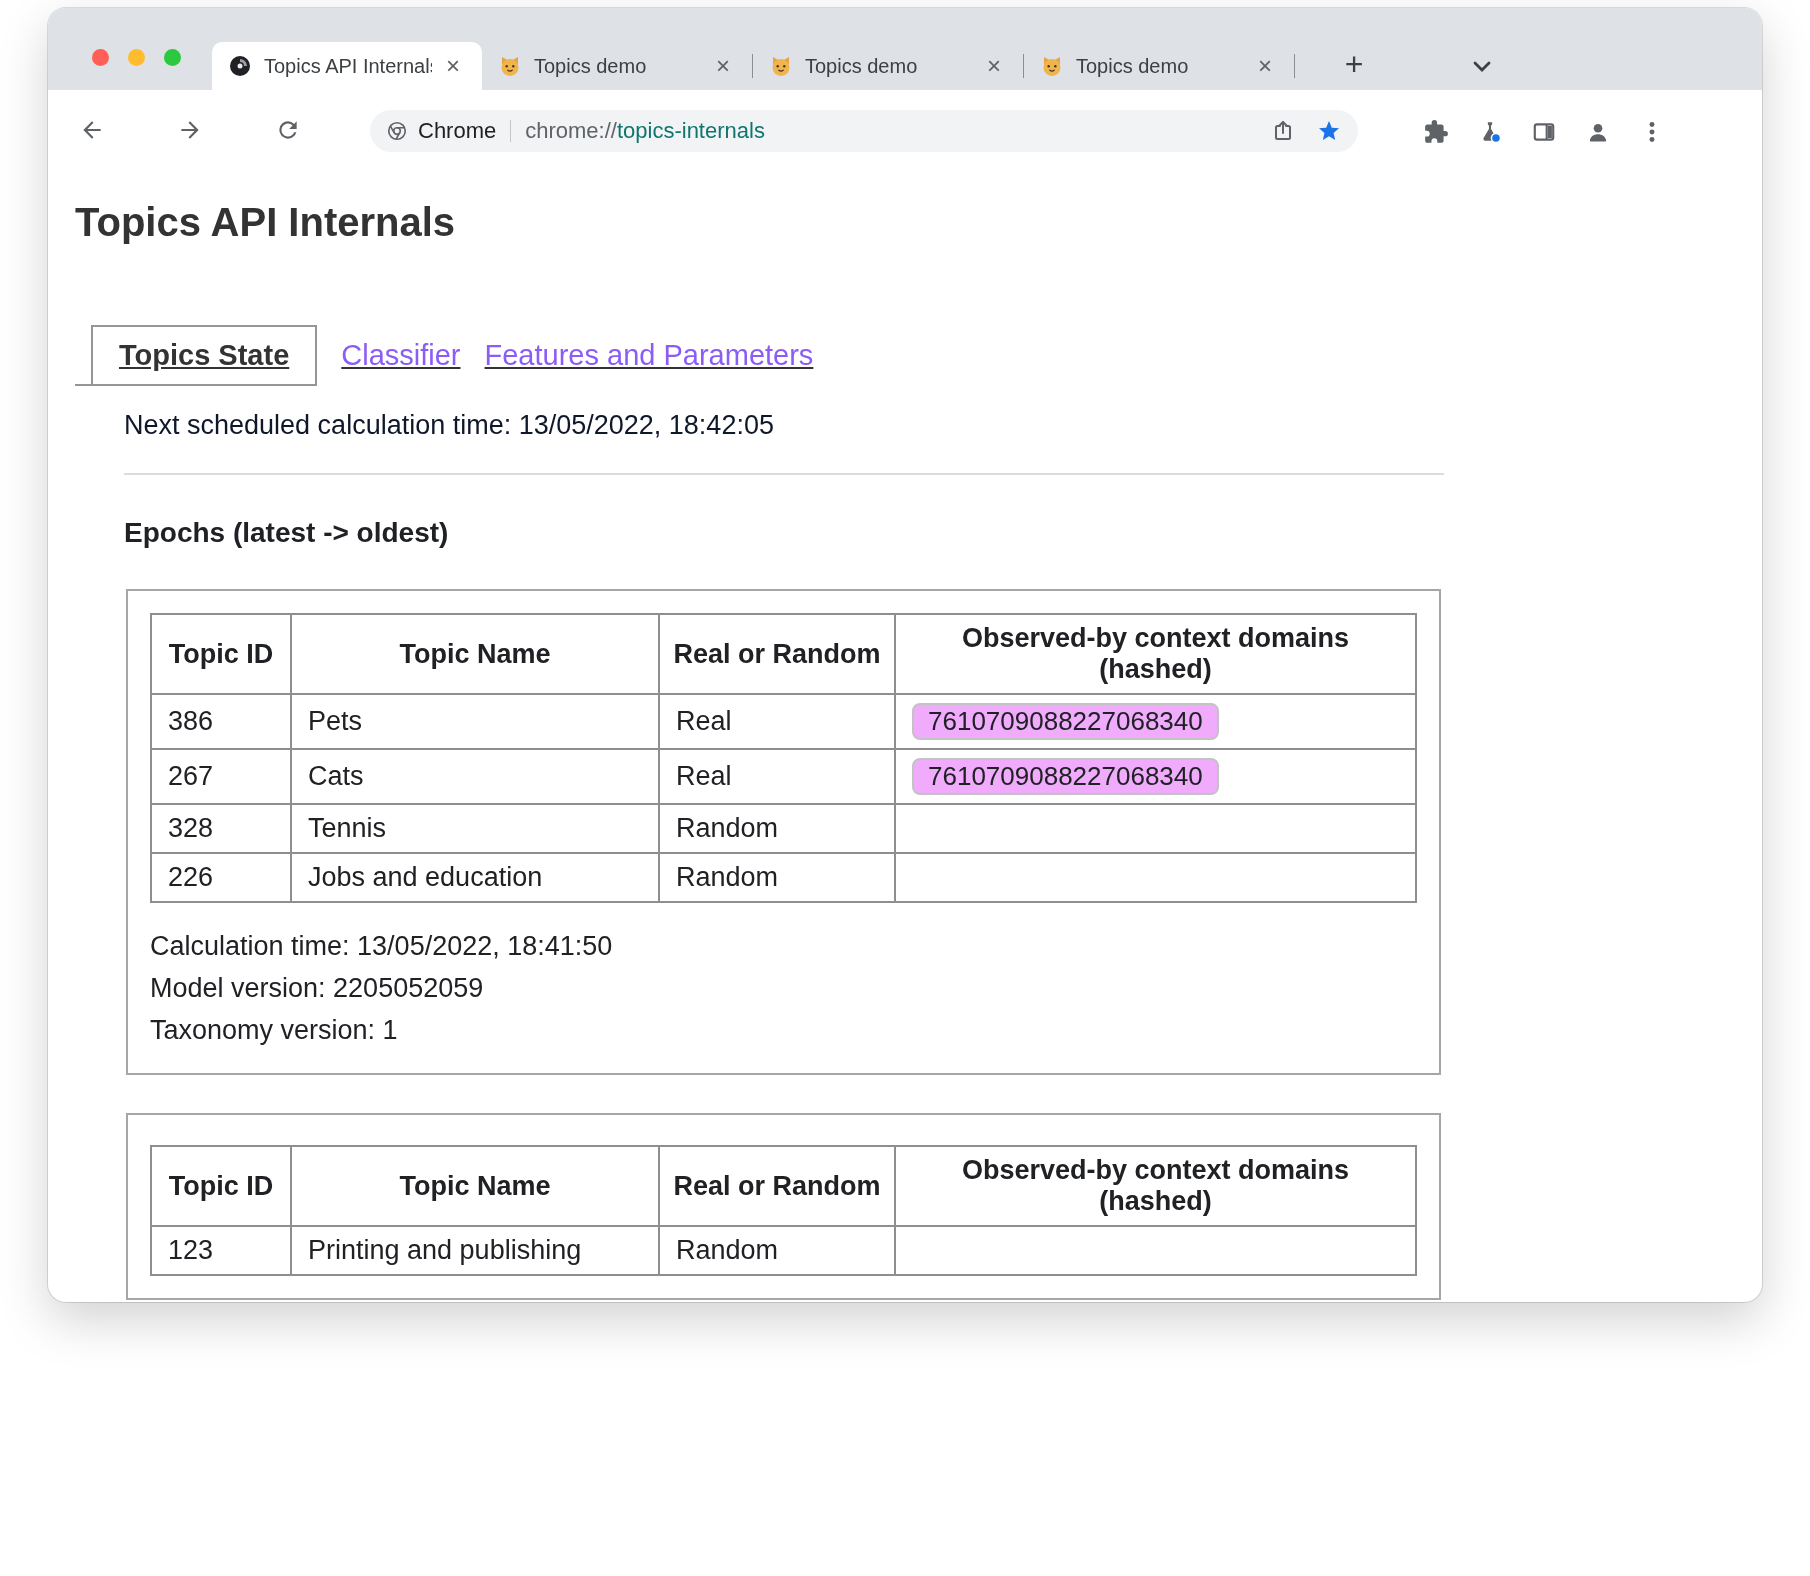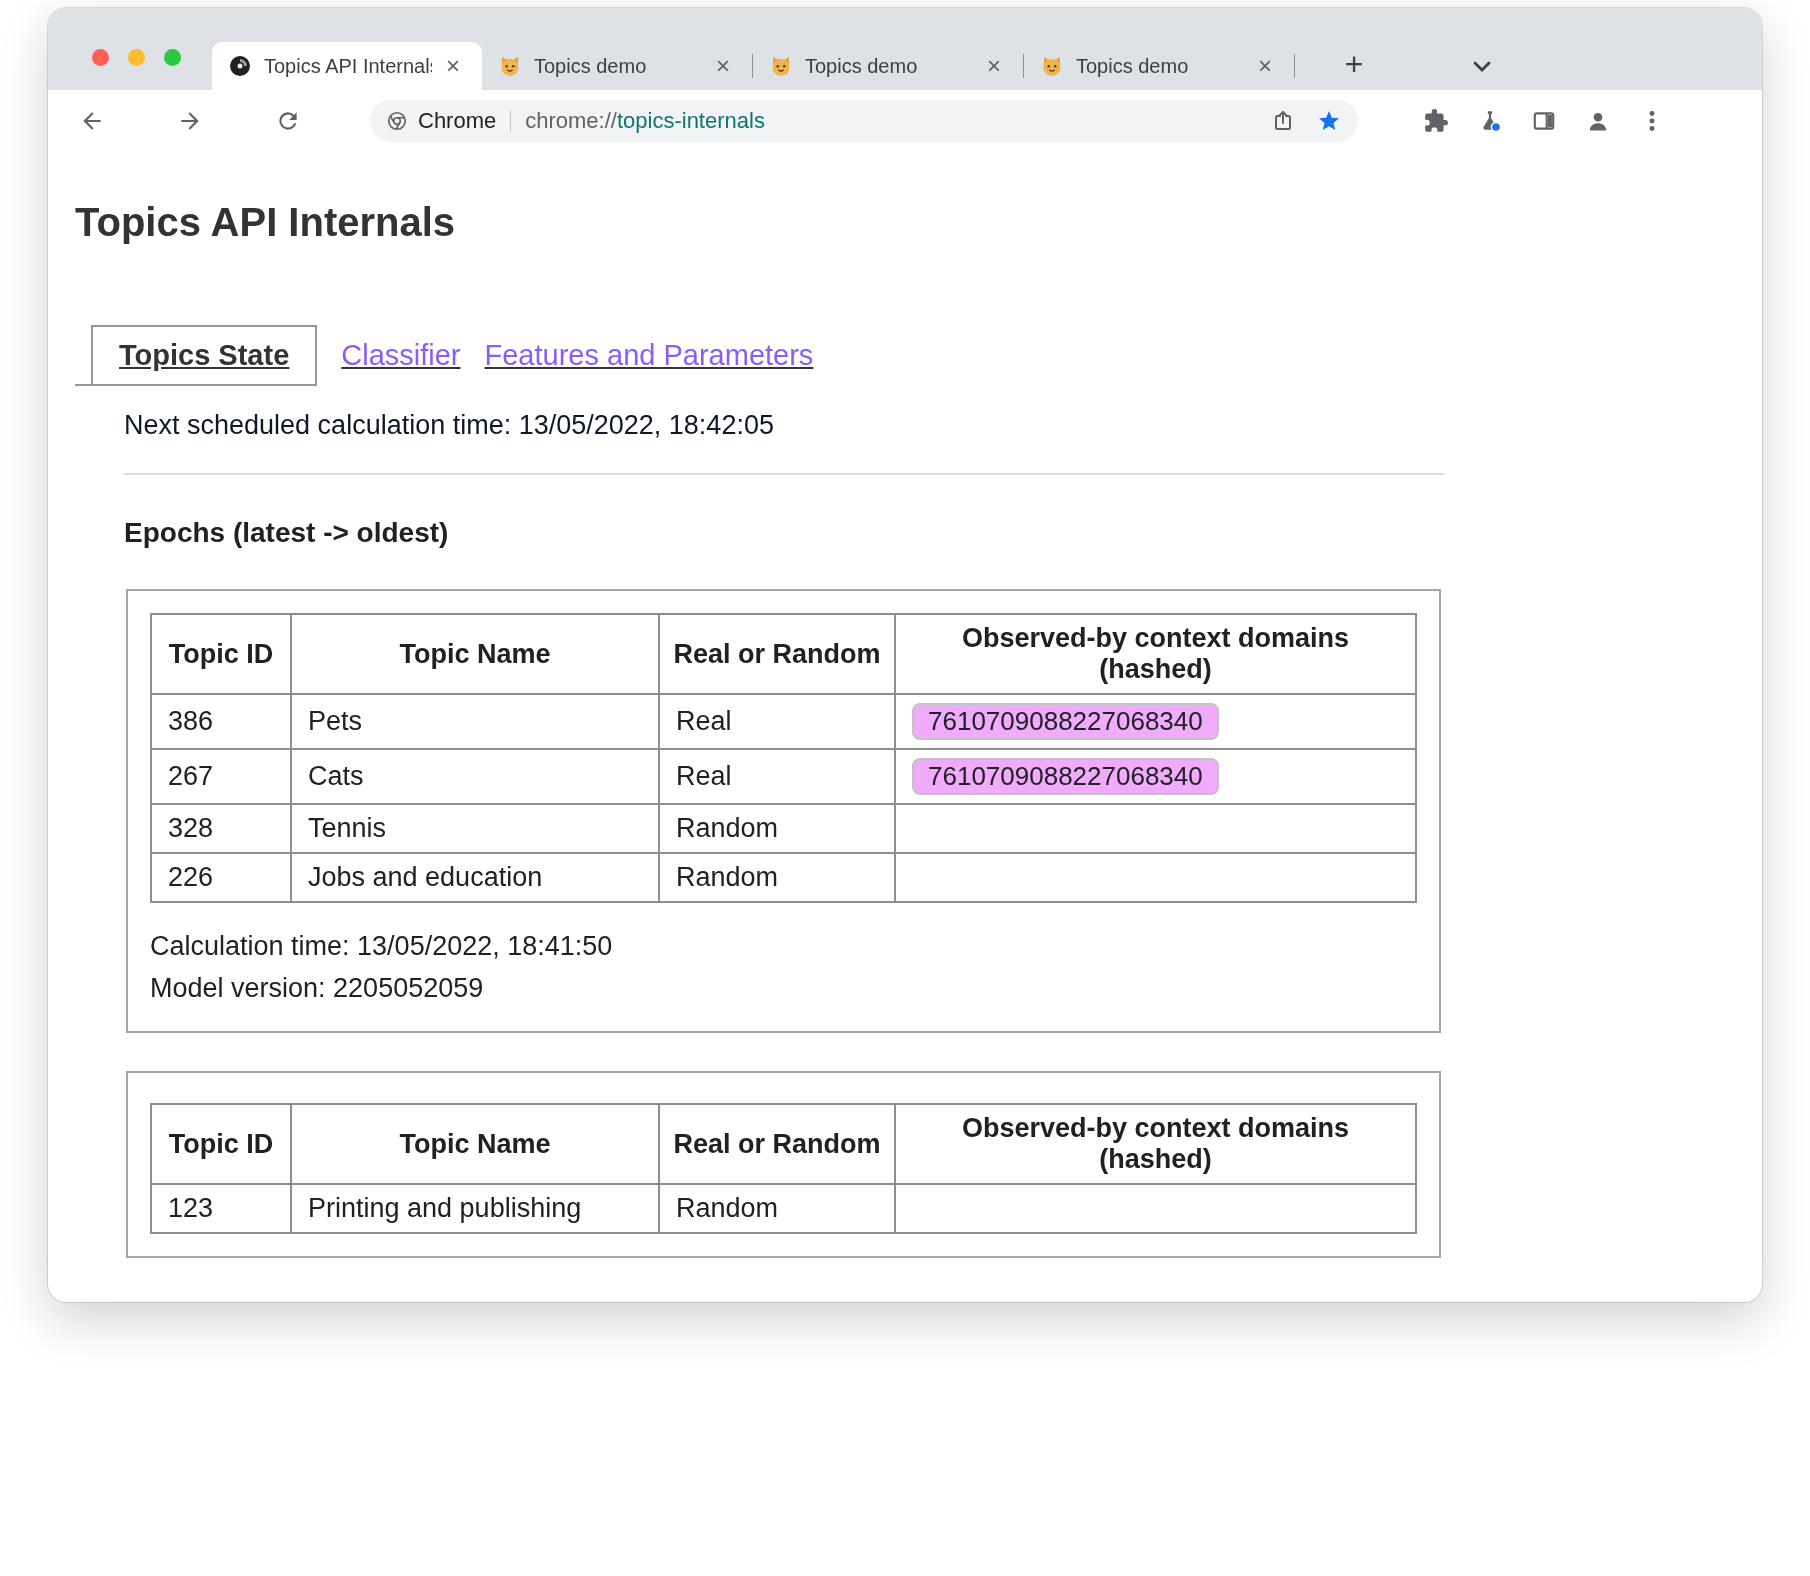--- a/index.html
+++ b/index.html
@@ -25,21 +25,21 @@
   .btab-title { flex:1; font-size:20px; color:#3c4043; white-space:nowrap; overflow:hidden; }
   .tab-close { font-size:24px; color:#5f6368; margin-left:8px; flex:none; width:26px; height:26px;
                line-height:25px; text-align:center; border-radius:50%; }
   .tab-sep { width:1px; height:24px; background:#8a8d91; margin-bottom:12px; flex:none; }
   .new-tab { position:absolute; left:1286px; top:36px; width:40px; height:40px; font-size:32px;
              color:#3c4043; display:flex; align-items:center; justify-content:center; }
   .strip-chevron { position:absolute; left:1420px; top:44px; width:28px; height:28px; }
   .strip-chevron svg { width:28px; height:28px; }
 
   
-  .toolbar { height:62px; background:#ffffff; display:flex; align-items:center; padding-left:22px;gap:44px; }
+  .toolbar { height:62px; background:#ffffff; display:flex; align-items:flex-end; padding-left:22px;gap:44px; }
   .nav-btn { width:44px; height:44px; display:flex; align-items:center; justify-content:center;
              margin-right:10px; border-radius:50%; flex:none; }
   .nav-btn svg { width:26px; height:26px; }
   .omnibox { width:988px; height:42px; background:#f1f3f4; border-radius:21px; display:flex;
              align-items:center; padding:0 10px 0 16px; margin-left:6px; flex:none; }
   .chip-icon { width:22px; height:22px; flex:none; }
   .chip-icon svg { width:22px; height:22px; }
   .chip-label { font-size:22px; color:#202124; margin-left:10px; }
   .chip-sep { width:1px; height:22px; background:#c4c7c5; margin:0 14px; }
   .url { font-size:22px; white-space:nowrap; }
@@ -296,20 +296,21 @@
             <td>226</td>
             <td>Jobs and education</td>
             <td>Random</td>
             <td></td>
           </tr>
         </tbody>
       </table>
       <div class="epoch-info">
         <div>Calculation time: 13/05/2022, 18:41:50</div>
         <div>Model version: 2205052059</div>
+        <div>Taxonomy version: 1</div>
       </div>
     </div>
 
     <div class="epoch-box second">
       <table class="topics-table">
         <colgroup>
             <col class="col-id">
             <col class="col-name">
             <col class="col-kind">
             <col class="col-domains">

